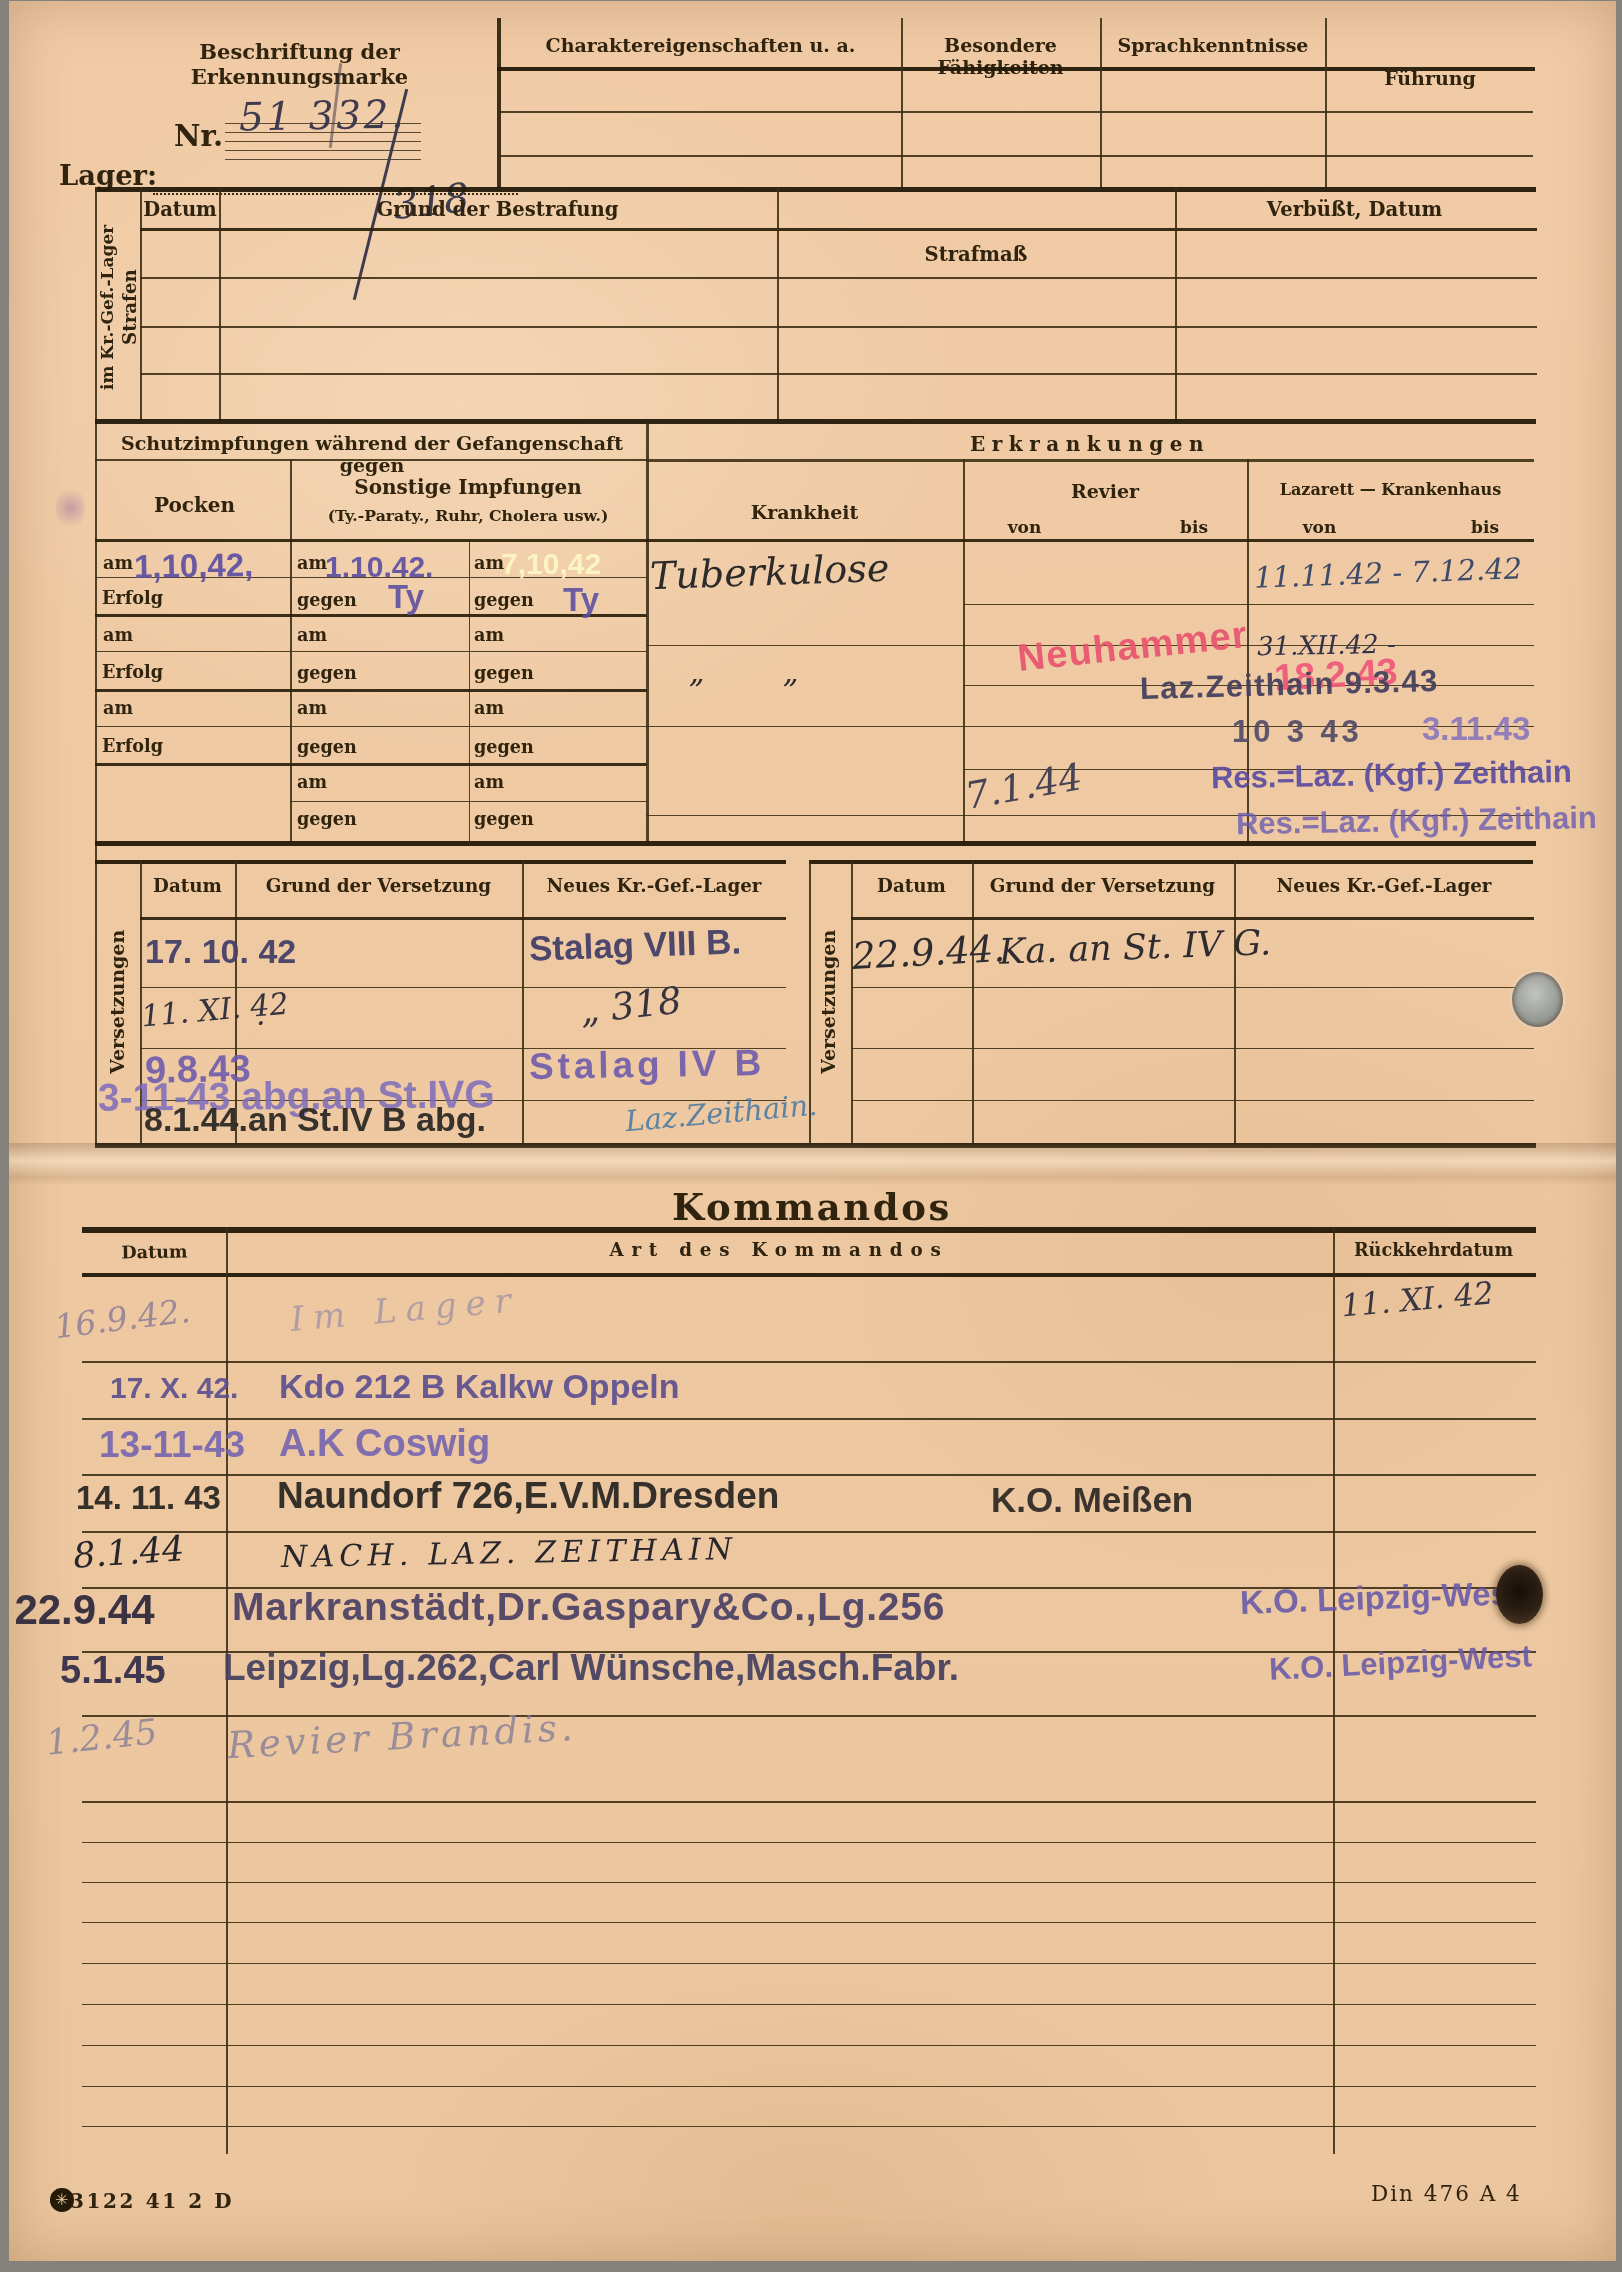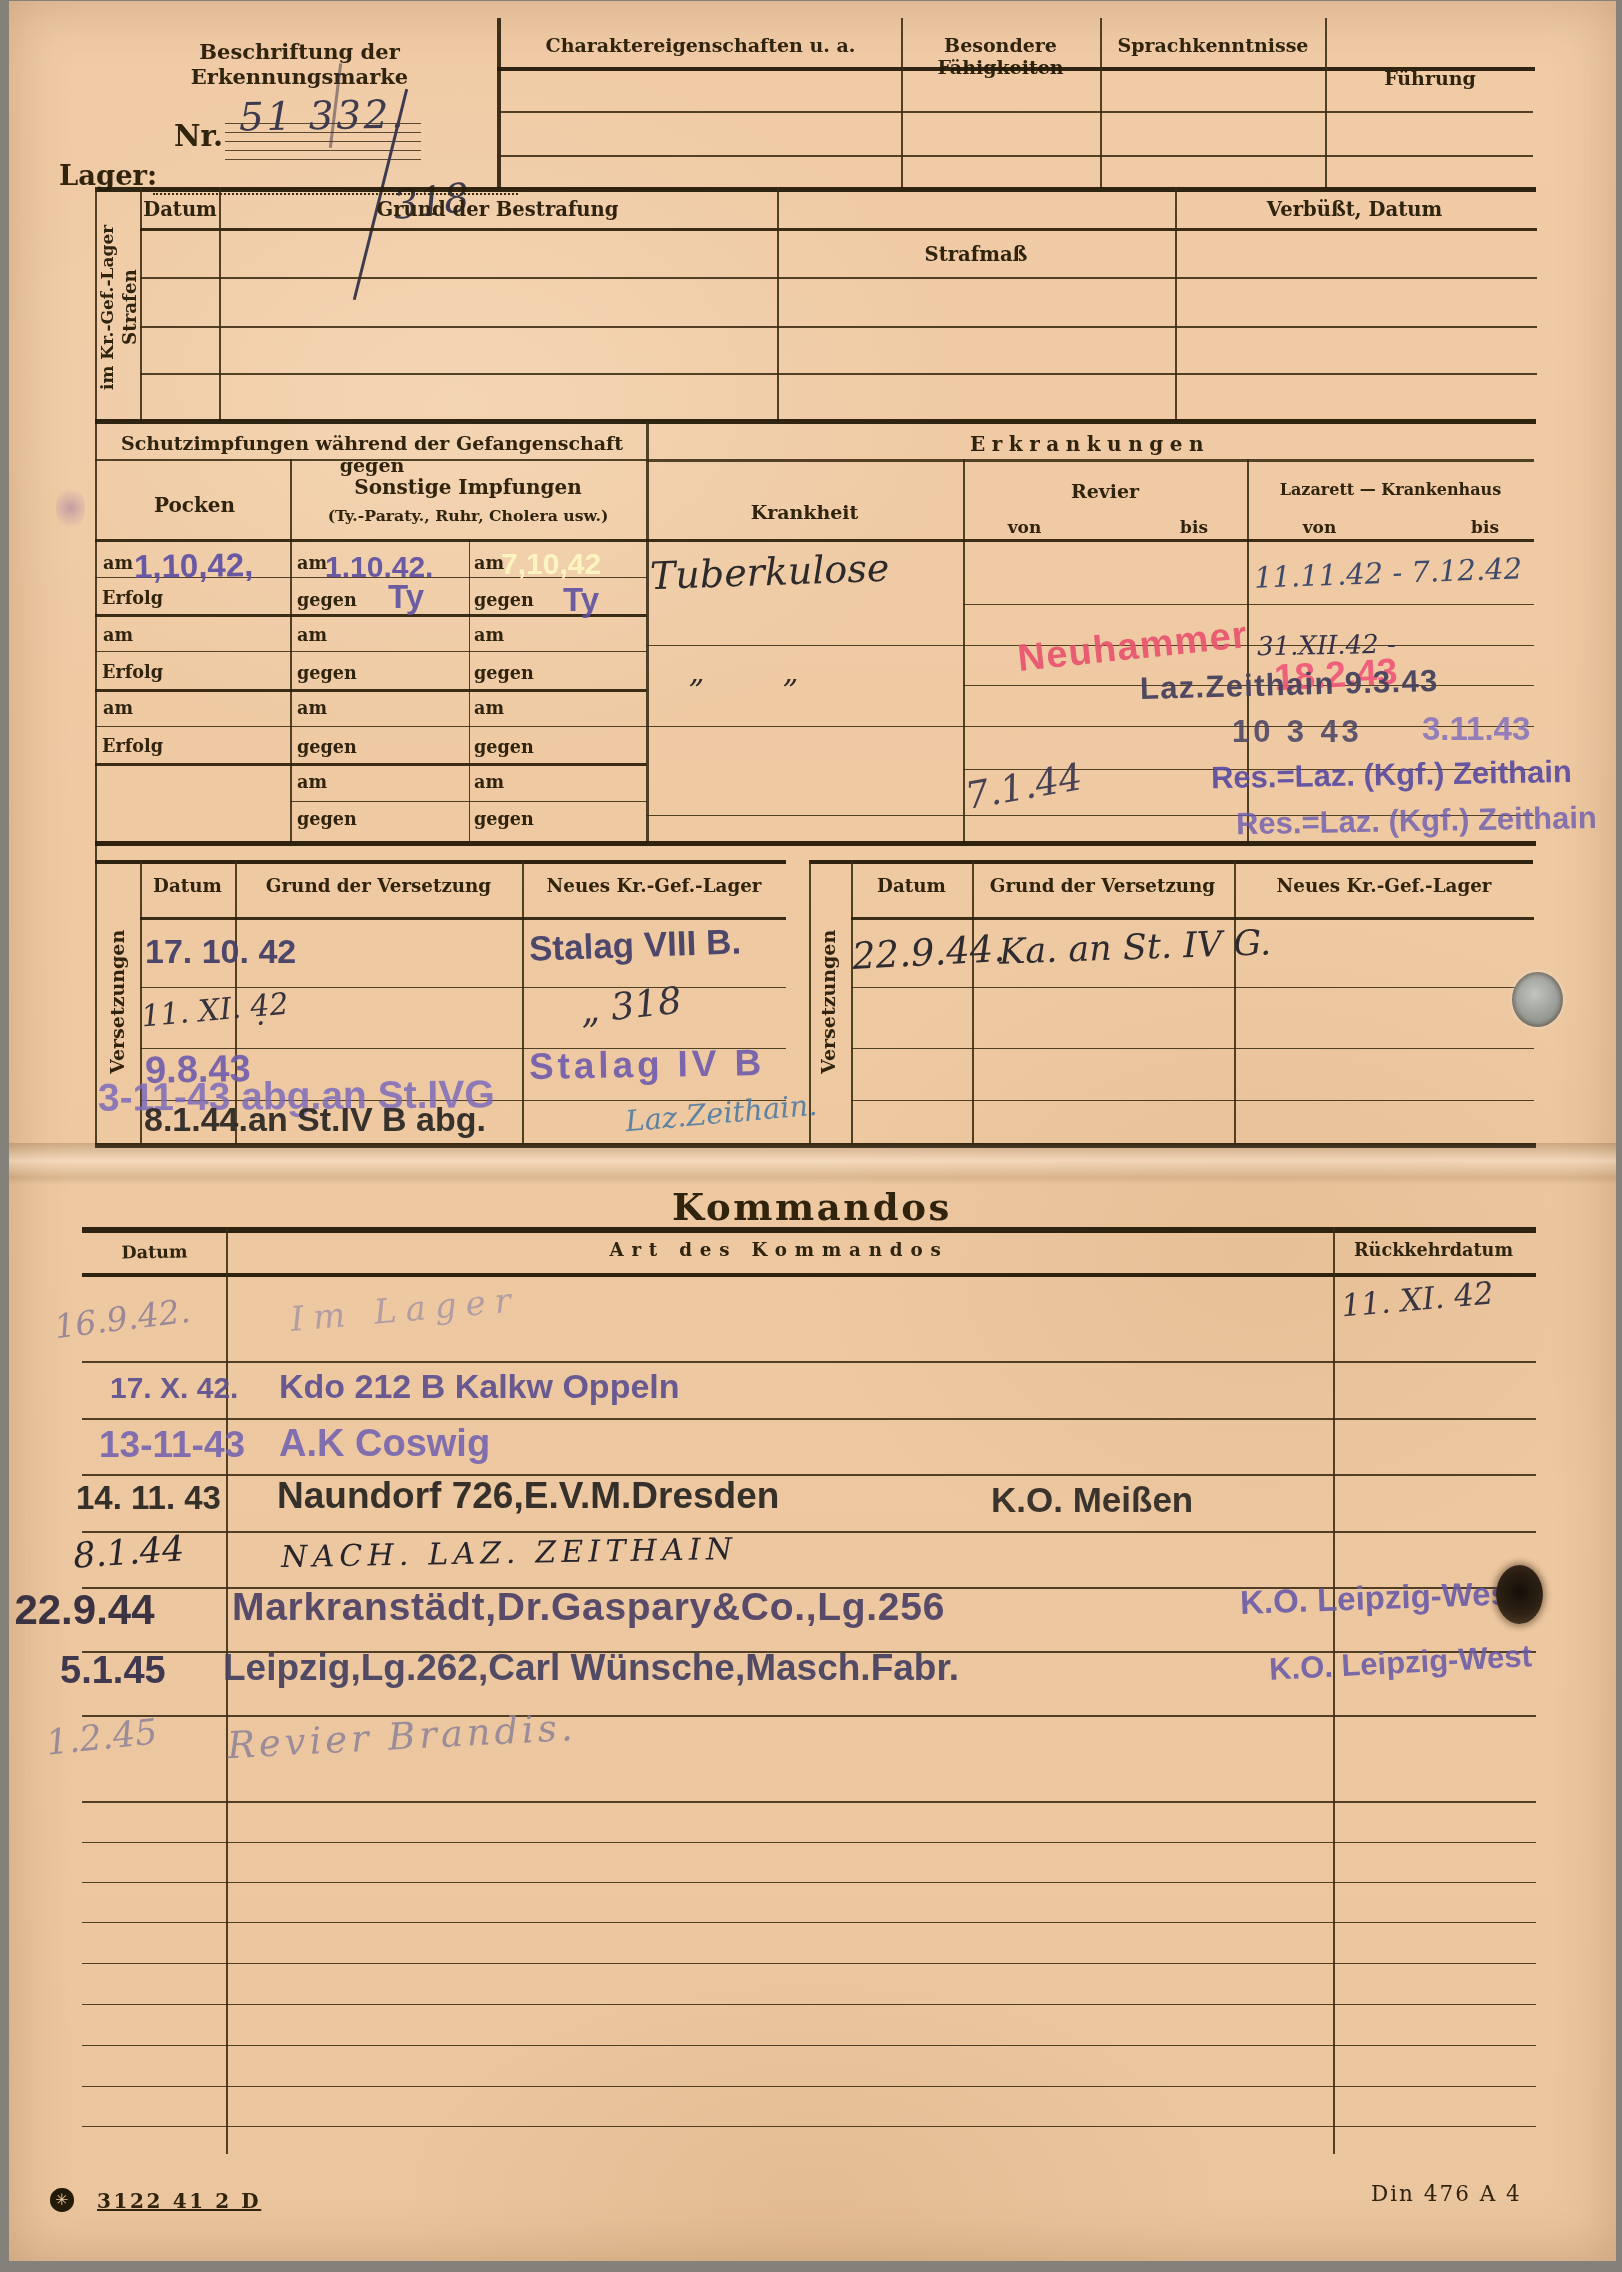--- a/index.html
+++ b/index.html
@@ -262,16 +262,16 @@
   <div class="abs stamp" style="left:223px;top:1647px;font-size:37px;color:#454060;opacity:.92;">Leipzig,Lg.262,Carl Wünsche,Masch.Fabr.</div>
   <div class="abs stamp" style="left:1269px;top:1645px;font-size:31px;color:#6a5ba8;transform:rotate(-3deg);opacity:.88;">K.O. Leipzig-West</div>
 
   <div class="abs hand" style="left:46px;top:1717px;font-size:35px;color:#8d8298;transform:rotate(-6deg);opacity:.85;">1.2.45</div>
   <div class="abs hand" style="left:227px;top:1715px;font-size:37px;color:#8d8298;transform:rotate(-3deg);opacity:.85;letter-spacing:3.9px;">Revier Brandis.</div>
 
   <div class="hole2" style="left:1496px;top:1565px;width:47px;height:59px;"></div>
 
   <div class="abs" style="left:50px;top:2188px;width:23.5px;height:23.5px;border-radius:50%;background:#241a08;color:#eec9a2;
               font-size:15.7px;line-height:23.5px;text-align:center;font-family:'DejaVu Sans',sans-serif;">✳</div>
-  <div class="abs fr" style="left:97px;top:2189px;font-size:20px;letter-spacing:2.6px;text-decoration:underline;">3122 41 2 D</div>
+  <div class="abs fr" style="left:70px;top:2189px;font-size:20px;letter-spacing:2.6px;">3122 41 2 D</div>
   <div class="abs fr" style="left:1371px;top:2181px;font-size:21.5px;font-weight:normal;letter-spacing:2px;">Din 476 A 4</div>
 </div>
 
 
 </body></html>

